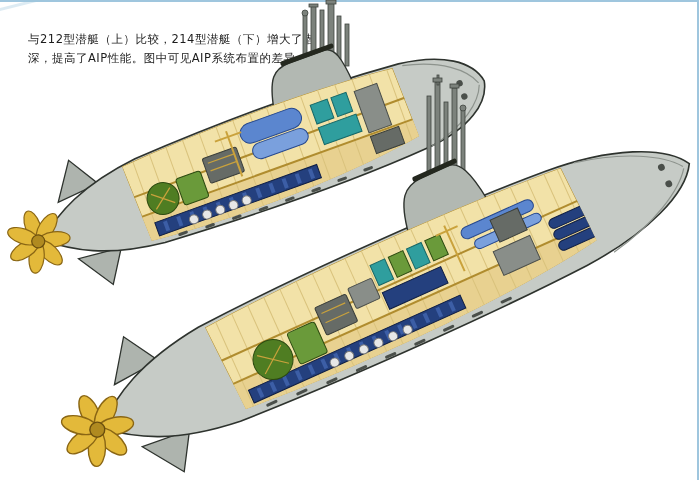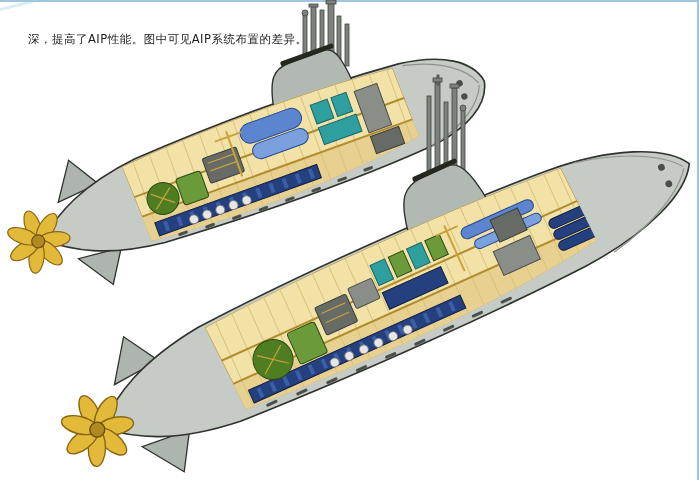--- a/index.html
+++ b/index.html
@@ -48,20 +48,21 @@
 </style>
 </head>
 <body>
 
 <div class="page">
   <div class="edge-top"></div>
   <div class="edge-right"></div>
   <div class="edge-streak"></div>
 
   <div class="caption">
+    <div>与212型潜艇（上）比较，214型潜艇（下）增大了潜</div>
     <div>深，提高了AIP性能。图中可见AIP系统布置的差异。</div>
   </div>
 
   <svg width="699" height="480" viewBox="0 0 699 480">
     <defs>
       <g id="prop7">
         <ellipse class="gold" cx="0" cy="-16" rx="7.5" ry="16"></ellipse>
         <ellipse class="gold" cx="0" cy="-16" rx="7.5" ry="16" transform="rotate(51.4)"></ellipse>
         <ellipse class="gold" cx="0" cy="-16" rx="7.5" ry="16" transform="rotate(102.8)"></ellipse>
         <ellipse class="gold" cx="0" cy="-16" rx="7.5" ry="16" transform="rotate(154.2)"></ellipse>

